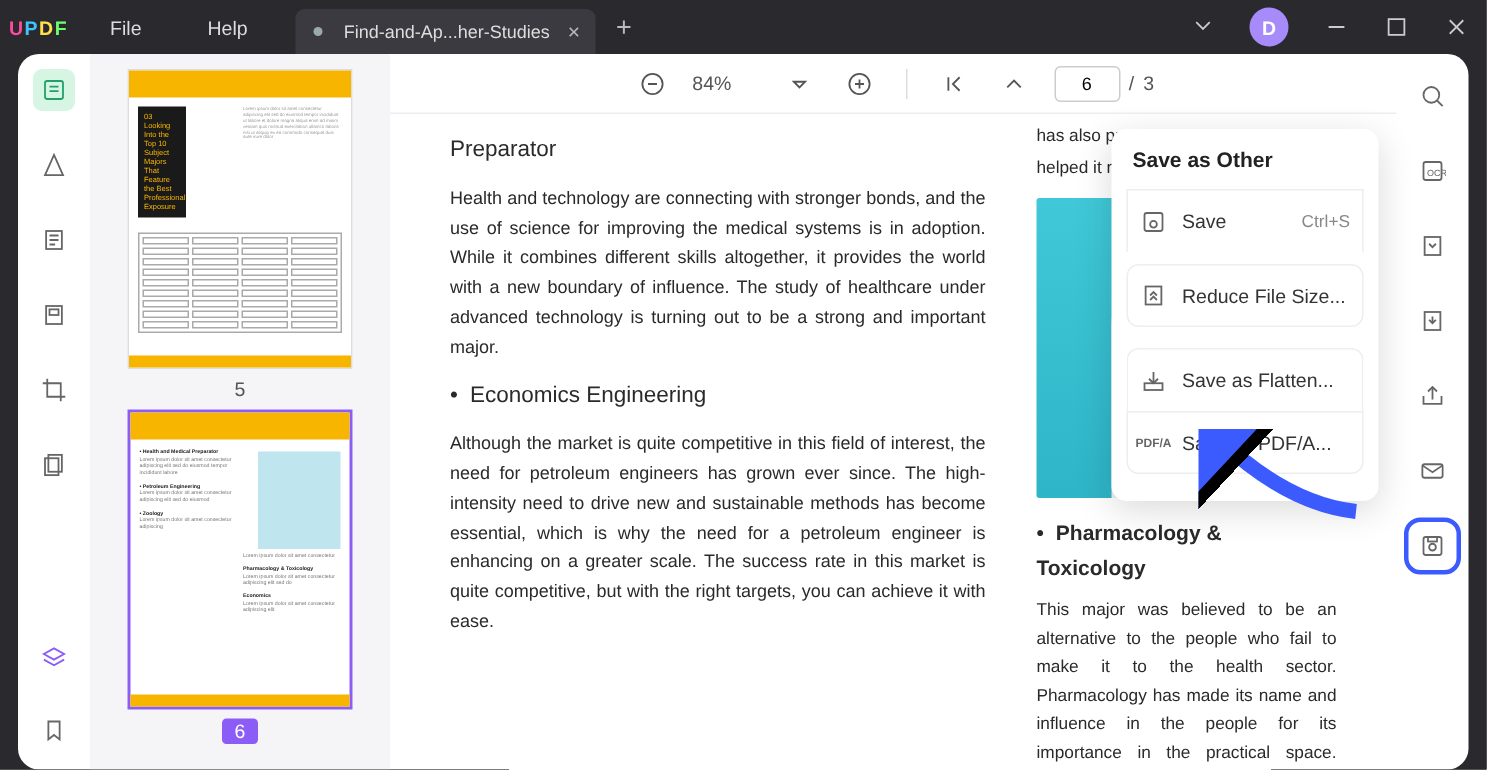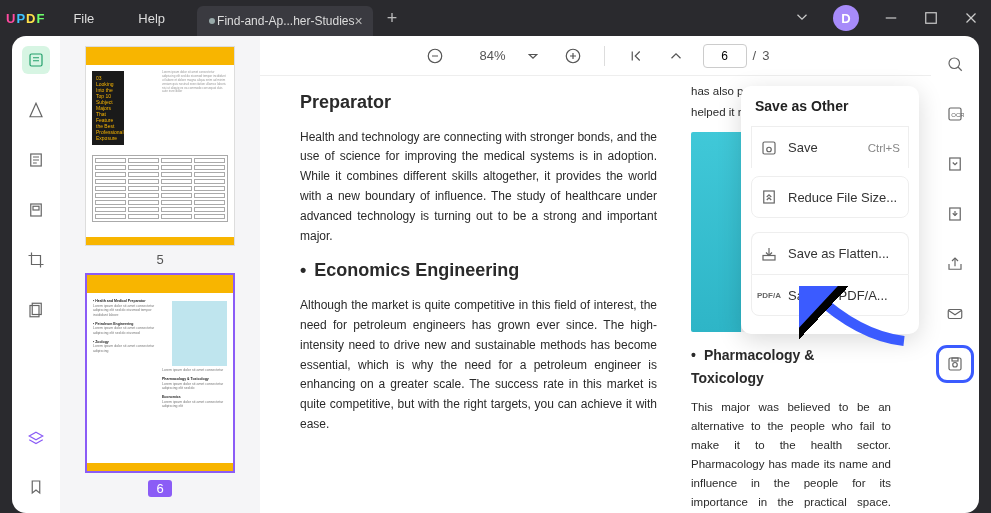--- a/index.html
+++ b/index.html
@@ -4,21 +4,21 @@
 <style>
 * { margin: 0; padding: 0; box-sizing: border-box; font-family: -apple-system, BlinkMacSystemFont, "Segoe UI", Arial, sans-serif; }
 html, body { width: 991px; height: 513px; overflow: hidden; background: #2a2a2e; }
 
 
 .titlebar { height: 36px; background: #2a2a2e; display: flex; align-items: center; color: #ddd; font-size: 13px; }
 .logo { padding: 0 6px; font-weight: 700; letter-spacing: 1px; }
 .logo .u { color: #ff4aa0; } .logo .p { color: #3cc4ff; } .logo .d { color: #ffe14a; } .logo .f { color: #6cff6c; }
 .menu-item { padding: 0 22px; cursor: default; }
 .tab-group { display: flex; align-items: center; height: 100%; margin-left: 10px; }
-.tab { background: #3a3a40; height: 30px; margin-top: 6px; border-radius: 6px 6px 0 0; display: flex; align-items: center; padding: 0 10px 0 12px; font-size: 12px; color: #ddd; gap: 0; }
+.tab { background: #3a3a40; height: 30px; margin-top: 6px; border-radius: 6px 6px 0 0; display: flex; align-items: center; padding: 0 10px 0 12px; font-size: 12px; color: #ddd; gap: 12px; }
 .tab .dot { width: 6px; height: 6px; border-radius: 50%; background: #9aa; margin-right: 2px; }
 .tab-close { color: #bbb; font-size: 14px; }
 .newtab { padding: 0 14px; color: #bbb; font-size: 18px; }
 .spacer { flex: 1; }
 .chev { padding: 0 10px; color: #ccc; }
 .avatar { width: 26px; height: 26px; border-radius: 50%; background: #a78bfa; color: #fff; display: flex; align-items: center; justify-content: center; font-size: 13px; font-weight: 600; margin: 0 12px; }
 .winbtn { width: 40px; height: 36px; display: flex; align-items: center; justify-content: center; color: #ccc; }
 
 
 .appbody { position: relative; height: 477px; background: #2a2a2e; }
@@ -42,29 +42,29 @@
 .th-table td { border: 0.5px solid #aaa; height: 5px; }
 .th-foot { position: absolute; bottom: 0; left: 0; right: 0; height: 8px; background: #f8b500; }
 .th-img { width: 55px; height: 65px; background: #bfe5ee; float: right; margin: 2px 0 2px 4px; }
 .th-num { font-size: 13px; color: #555; text-align: center; }
 .th-num.badge { background: #8b5cf6; color: #fff; padding: 1px 8px; border-radius: 3px; display: inline-block; }
 
 
 .main { flex: 1; display: flex; flex-direction: column; position: relative; }
 .toolbar2 { height: 40px; display: flex; align-items: center; justify-content: center; gap: 14px; border-bottom: 1px solid #eee; font-size: 13px; color: #555; padding: 0 16px; }
 .toolbar2 .tb-btn { width: 26px; height: 26px; display: flex; align-items: center; justify-content: center; }
-.toolbar2 .zlabel { min-width: 44px; text-align: right; }
+.toolbar2 .zlabel { min-width: 44px; text-align: left; }
 .toolbar2 .sep { width: 1px; height: 20px; background: #ddd; margin: 0 4px; }
 .toolbar2 .pagebox { display: flex; align-items: center; gap: 6px; }
 .toolbar2 input.pg { width: 44px; height: 24px; border: 1px solid #ccc; border-radius: 4px; text-align: center; font-size: 12px; }
 
 .doc { flex: 1; overflow: hidden; padding: 6px 40px 0 40px; font-size: 12px; color: #2a2a2a; line-height: 1.65; display: flex; gap: 34px; }
 .colA { flex: 1; }
 .colB { width: 200px; }
-.doc h3 { font-size: 18px; font-weight: 700; margin: 6px 0 10px; }
+.doc h3 { font-size: 15px; font-weight: 400; margin: 6px 0 10px; }
 .doc h3.bull::before, .doc h4.bull::before { content: "•"; margin-right: 8px; }
 .doc p { text-align: justify; margin-bottom: 10px; }
 .doc .teal { width: 200px; height: 200px; background: linear-gradient(#40c8d8,#2eb5c7); border-radius: 2px; margin-bottom: 12px; position: relative; overflow: hidden; }
 .doc .teal::after { content:""; position:absolute; left:50px; top:30px; width:110px; height:260px; background: #f0eef0; border-radius: 60px 60px 0 0; }
 .doc h4 { font-size: 14px; font-weight: 700; margin-bottom: 8px; }
 .doc .sml { font-size: 11.5px; }
 
 
 .rtool { width: 48px; display: flex; flex-direction: column; align-items: center; padding-top: 14px; gap: 22px; }
 .rtool .ico { width: 28px; height: 28px; display: flex; align-items: center; justify-content: center; color: #666; border-radius: 6px; }

